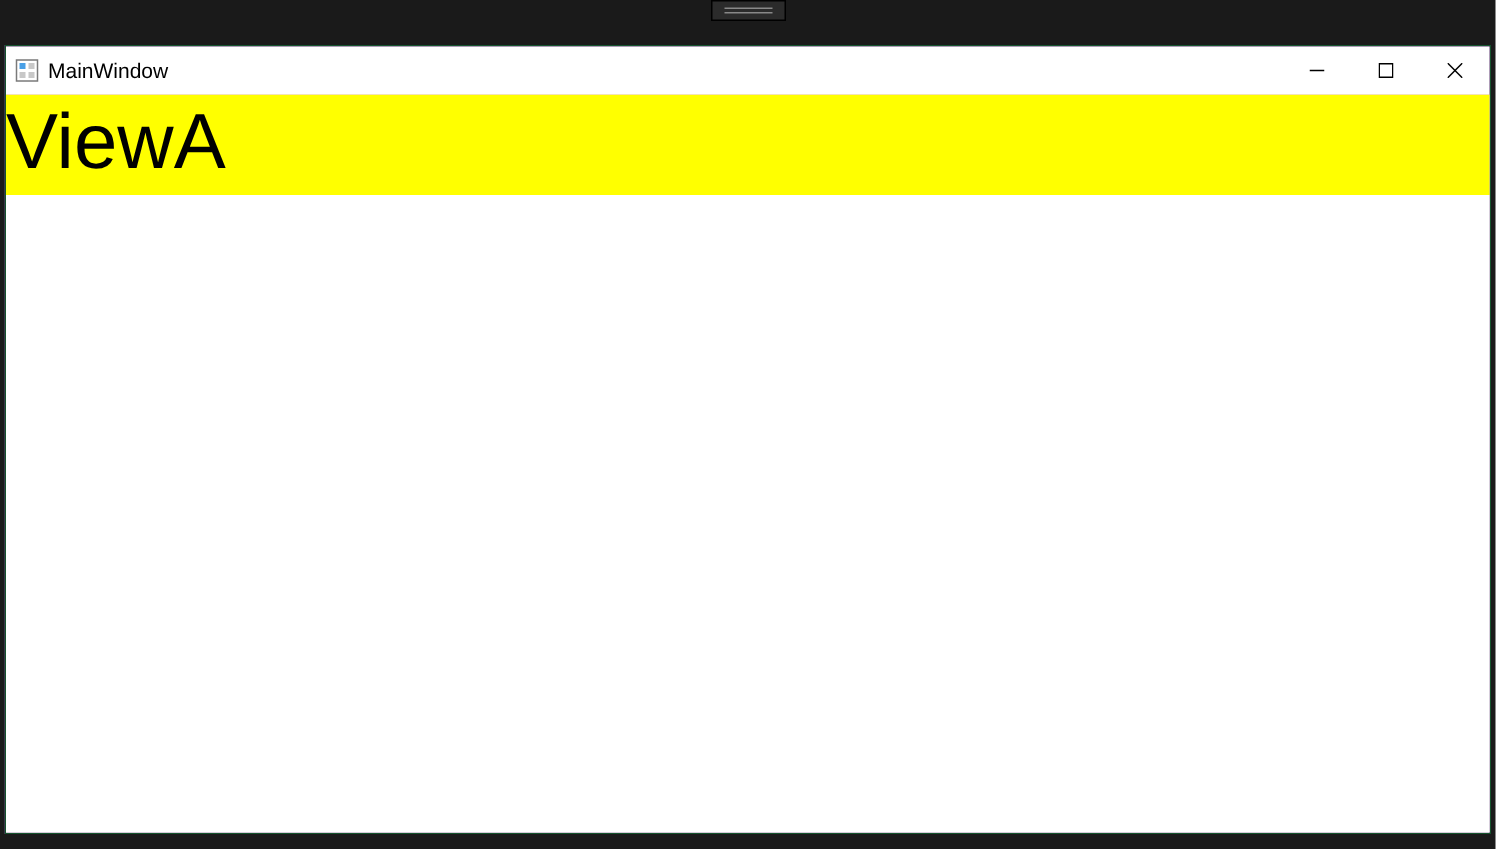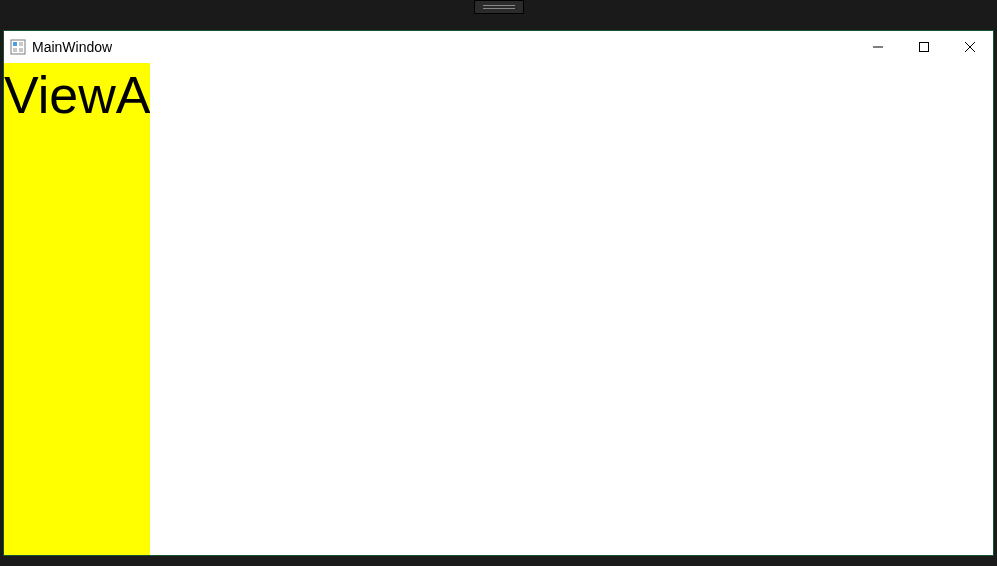--- a/index.html
+++ b/index.html
@@ -89,21 +89,21 @@
     }
     .drag-handle .line {
       width: 32px;
       height: 1px;
       background: #888;
     }
     .client-area {
       flex: 1;
       background: #ffffff;
       display: flex;
-      flex-direction: row;
+      flex-direction: column;
     }
     .view-header {
       background: #ffff00;
       color: #000;
       font-size: 52px;
       font-weight: 400;
       line-height: 1.25;
       padding: 0 0 2px 0;
     }
     .view-body {

